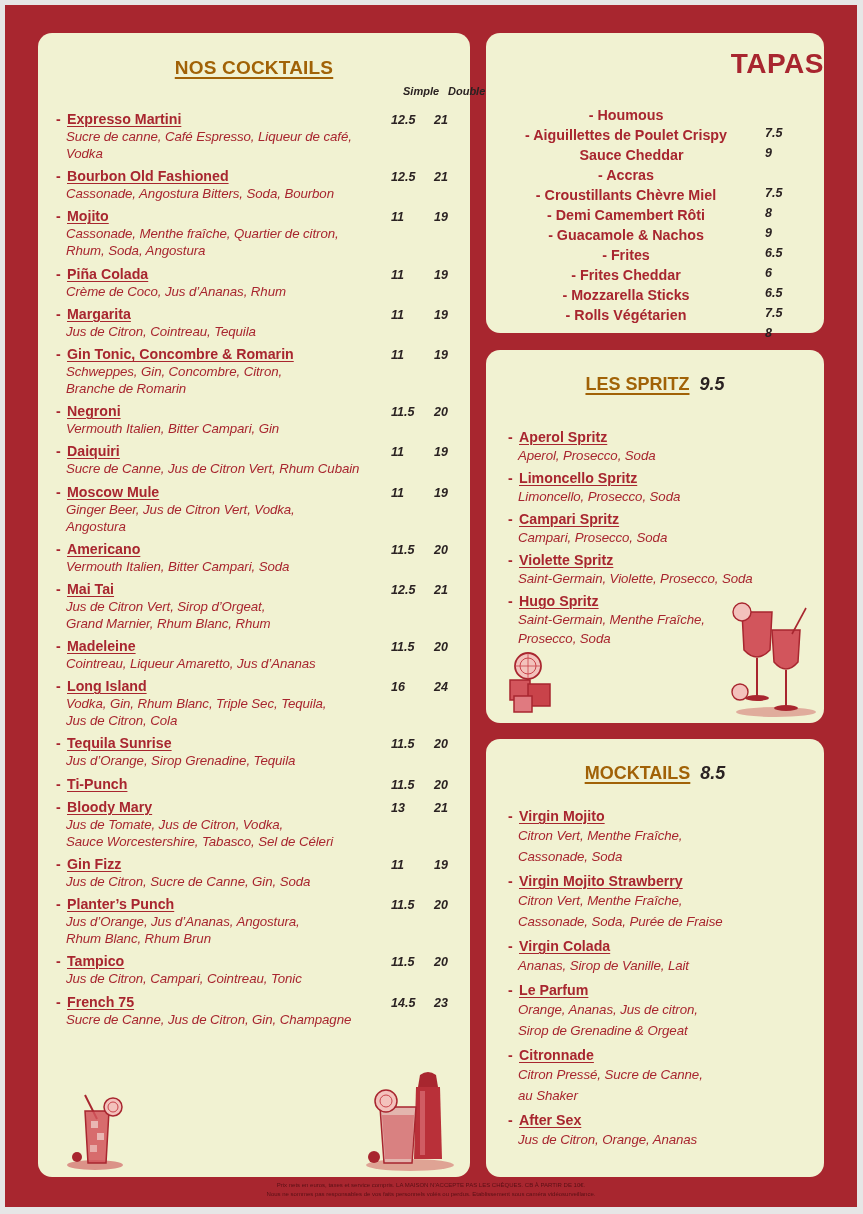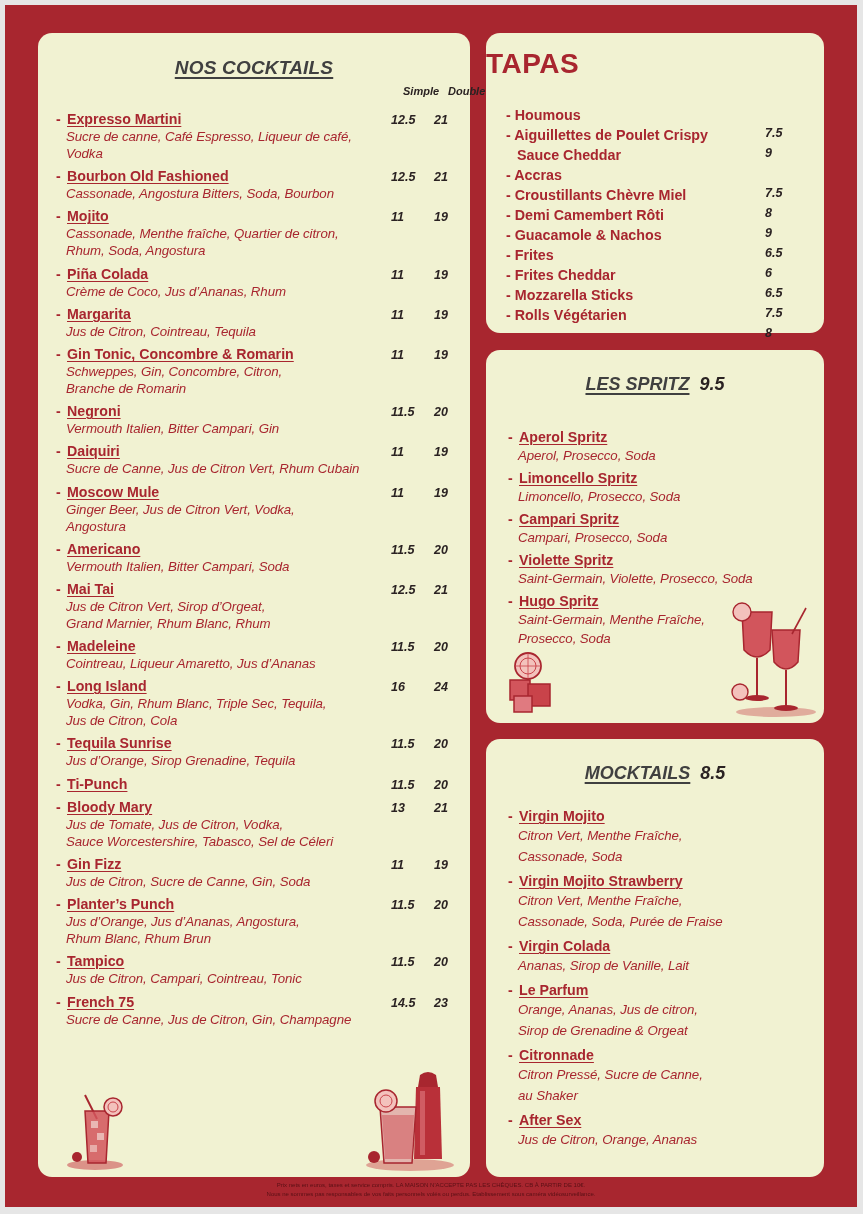--- a/index.html
+++ b/index.html
@@ -10,21 +10,21 @@
     background: #a8262f;
   }
   .panel {
     position: absolute; background: #f1f2d2; border-radius: 14px;
   }
   #panel-cocktails { left: 33px; top: 28px; width: 432px; height: 1144px; }
   #panel-tapas { left: 481px; top: 28px; width: 338px; height: 300px; }
   #panel-spritz { left: 481px; top: 345px; width: 338px; height: 373px; }
   #panel-mocktails { left: 481px; top: 734px; width: 338px; height: 438px; }
   .title {
-    font-weight: bold; font-style: italic; color: #404040;
+    font-weight: bold; color: #a16207;
     text-decoration: underline; text-underline-offset: 3px; text-decoration-thickness: 1.5px;
   }
   .cocktails-title {
     position: absolute; top: 24px; left: 0; width: 100%; text-align: center;
     font-size: 19px; letter-spacing: 0.2px;
   }
   .col-headers {
     position: absolute; top: 52px; left: 341px; font-size: 11px; font-weight: bold;
     font-style: italic; color: #2a2222; display: flex; margin-left: 24px;
   }
@@ -44,26 +44,26 @@
     padding-left: 10px; white-space: pre-line; letter-spacing: -0.1px;
   }
   .price {
     position: absolute; top: 1px; font-size: 12.5px; font-weight: bold; font-style: italic;
     color: #2a2222; line-height: 17px;
   }
   .p-simple { left: 335px; }
   .p-double { left: 378px; }
 
   .tapas-title {
-    position: absolute; top: 15px; left: 0; width: 100%; text-align: left;
+    position: absolute; top: 15px; left: 0; width: 100%; text-align: right;
     font-size: 28px; font-weight: bold; color: #a8262f; letter-spacing: 0.5px;
   }
   #tapas-list { left: 20px; top: 72px; width: 300px; }
   .titem { position: relative; font-size: 14.3px; line-height: 20px; color: #a8262f; font-weight: bold; }
-  .titem .tname { display: block; padding-left: 11px; text-indent: -11px; width: 240px; }
+  .titem .tname { display: block; padding-left: 11px; text-indent: -11px; width: 240px; text-align: center; }
   .titem .tprice {
     position: absolute; top: 18px; left: 259px; color: #2a2222; font-style: italic;
     font-size: 12.5px;
   }
 
   .sec-head {
     position: absolute; top: 24px; left: 0; width: 100%; 
     font-size: 18px; display: flex; justify-content: center; align-items: baseline; gap: 10px;
   }
   .sec-head .sec-price { color: #2a2222; font-weight: bold; font-style: italic; font-size: 18px; }

